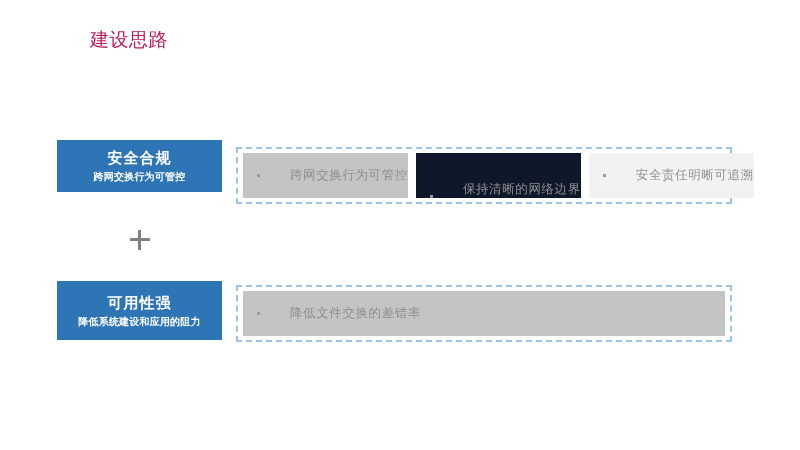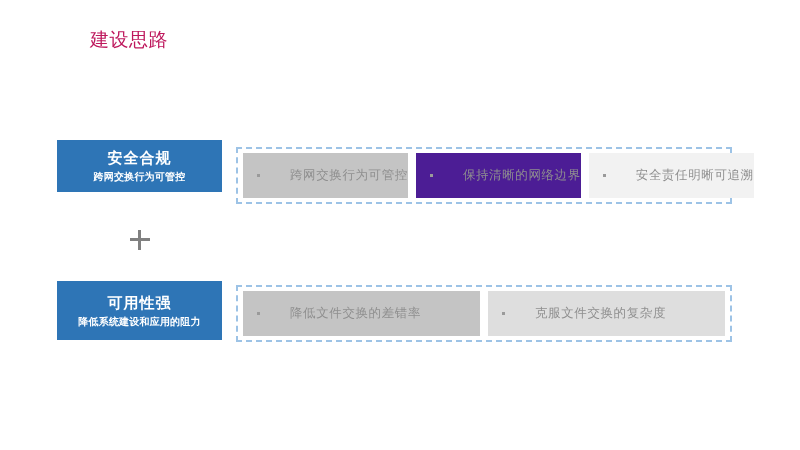--- a/index.html
+++ b/index.html
@@ -145,21 +145,21 @@
       <div class="cat-sub">跨网交换行为可管控</div>
     </div>
 
     <div class="dashed-box">
 
       <div class="chip" style="background:#C4C4C4;">
         <span class="chip-bullet"></span>
         <span class="chip-label">跨网交换行为可管控</span>
       </div>
 
-      <div class="chip" style="background:#4c1d95;">
+      <div class="chip" style="background:#0f172a;align-items:flex-end;">
         <span class="chip-bullet"></span>
         <span class="chip-label">保持清晰的网络边界</span>
       </div>
 
       <div class="chip" style="background:#F2F2F2;text-align:center;">
         <span class="chip-bullet"></span>
         <span class="chip-label">安全责任明晰可追溯</span>
       </div>
 
     </div>
@@ -174,22 +174,18 @@
       <div class="cat-sub">降低系统建设和应用的阻力</div>
     </div>
 
     <div class="dashed-box">
 
       <div class="chip" style="background:#C4C4C4;">
         <span class="chip-bullet"></span>
         <span class="chip-label">降低文件交换的差错率</span>
       </div>
 
-      <div class="chip" style="background:#DEDEDE;">
-        <span class="chip-bullet"></span>
-        <span class="chip-label">克服文件交换的复杂度</span>
-      </div>
 
 
     </div>
   </div>
 
 </div>
 
 </body></html>

